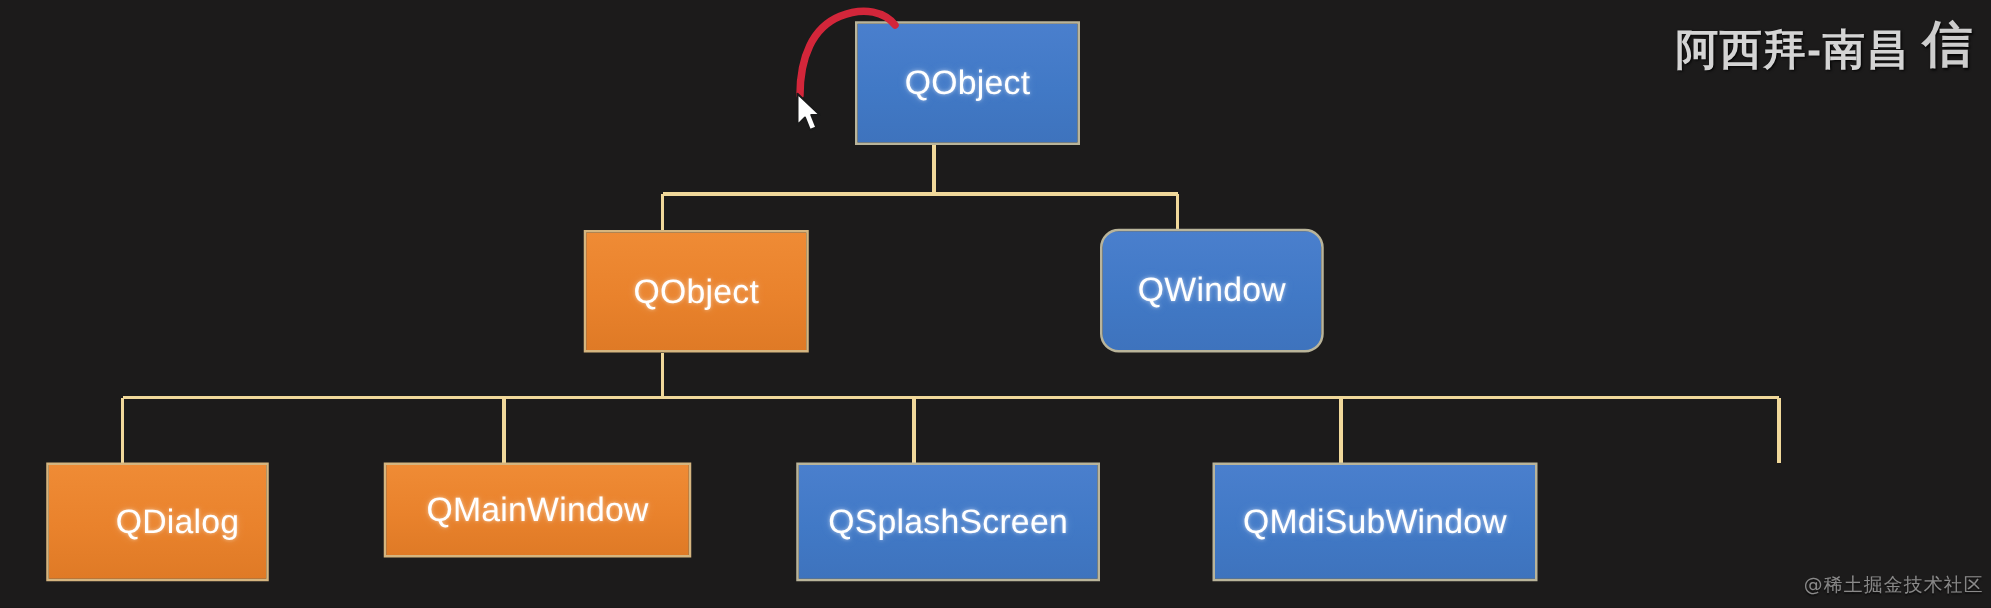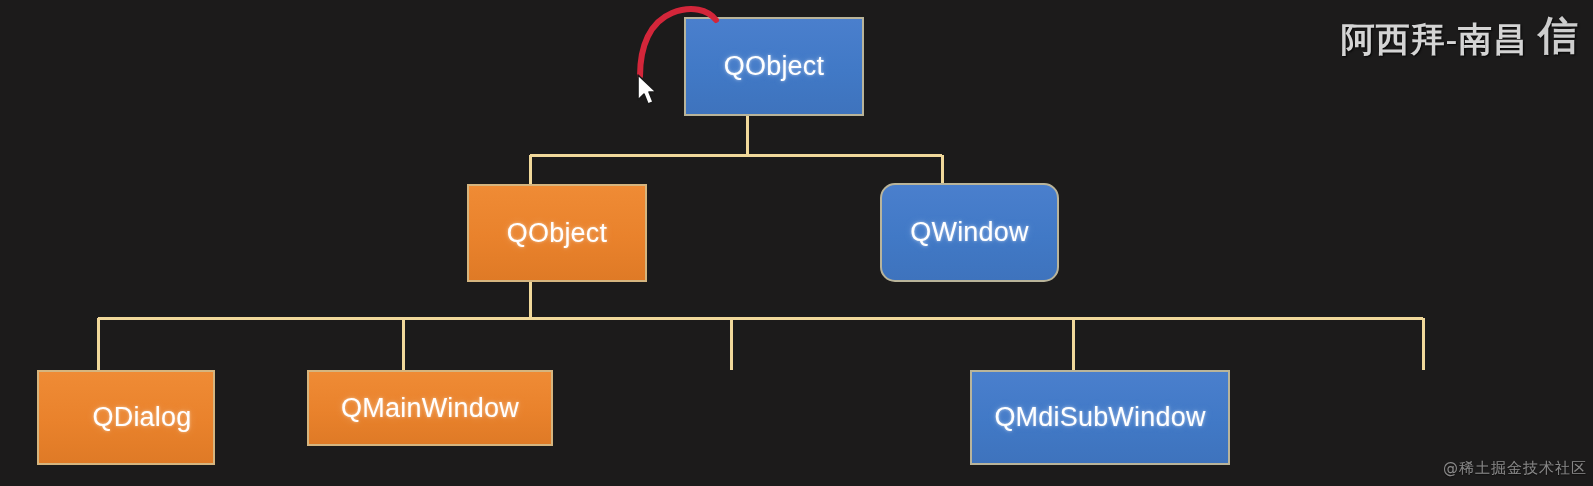--- a/index.html
+++ b/index.html
@@ -51,21 +51,21 @@
   }
 
   
   .wm-top {
     position: absolute;
     right: 14px;
     top: 17px;
     display: flex;
     align-items: flex-start;
     gap: 10px;
-    font-family: Liberation Serif, serif;
+    font-family: Liberation Sans, sans-serif;
     font-size: 34px;
     font-weight: 700;
     color: #d4d4d4;
     letter-spacing: 1px;
     text-shadow: 1px 1px 2px rgba(0,0,0,.85);
     white-space: nowrap;
   }
   .wm-top .glyph {
     font-size: 40px;
     line-height: .95;
@@ -143,20 +143,23 @@
   </div>
 
   <div class="node orange" style="left:10px;   top:370px; width:178px; height:95px;padding-left:32px;">
     <span>QDialog</span>
   </div>
 
   <div class="node orange" style="left:280px;  top:370px; width:246px; height:76px;justify-content:center;">
     <span>QMainWindow</span>
   </div>
 
+  <div class="node blue" style="left:610px;  top:370px; width:243px; height:95px;">
+    <span>QSplashScreen</span>
+  </div>
 
   <div class="node blue" style="left:943px;  top:370px; width:260px; height:95px;text-align:center;">
     <span>QMdiSubWindow</span>
   </div>
 
 
   <svg id="annot" viewBox="0 0 120 90" width="120" height="90">
     <path d="M20,76 C20,46 30,22 52,13 C72,5 88,10 96,20" stroke="#d3263a" stroke-width="6" fill="none" stroke-linecap="round"></path>
   </svg>
 

